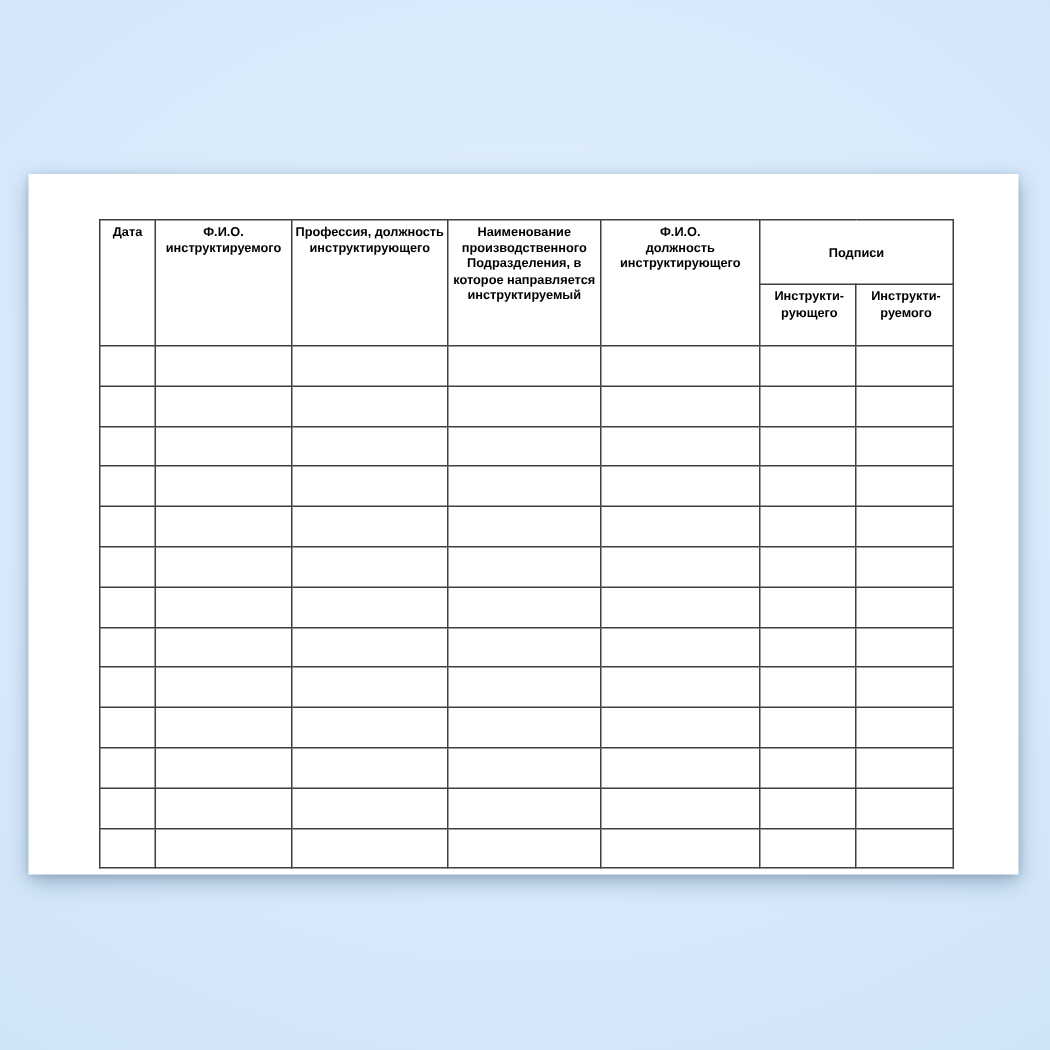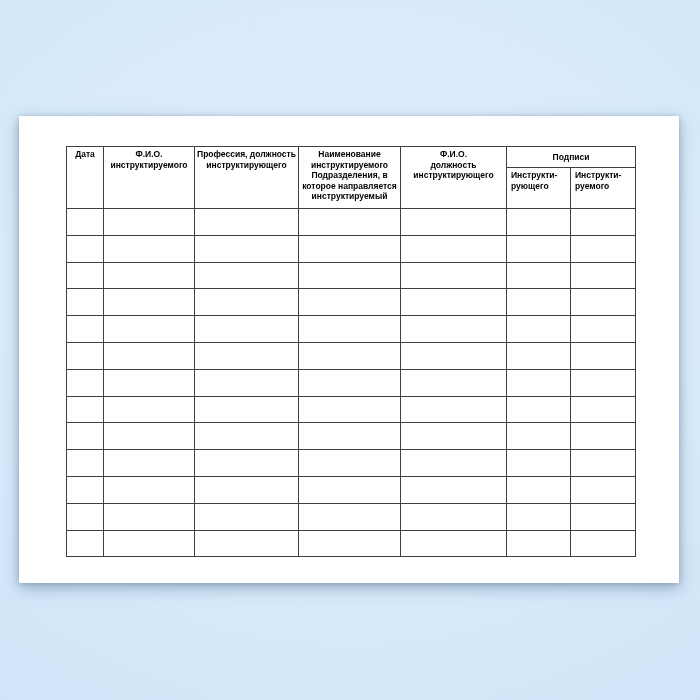--- a/index.html
+++ b/index.html
@@ -34,22 +34,22 @@
     line-height: 10.6px;
     color: #000;
     text-align: center;
     vertical-align: top;
     white-space: pre-line;
     padding: 2px 1px 0 1px;
     overflow: hidden;
   }
   tr.header-row-1 { height: 15px; }
   tr.header-row-2 { height: 41px; }
-  .form th.group { vertical-align: middle; padding: 4px 1px; line-height: 12px; }
-  .form th.sub { text-align: left; padding: 2px 2px 0 4px; }
+  .form th.group { vertical-align: middle; padding: 15px 1px; line-height: 12px; }
+  .form th.sub { text-align: center; padding: 2px 2px 0 4px; }
   .form tbody tr { height: 26.8px; }
   .form tbody td { padding: 0; }
 </style>
 </head>
 <body>
 
 <div class="paper">
   <table class="form">
     <colgroup>
       <col style="width:37px">
@@ -61,21 +61,21 @@
       <col style="width:65px">
     </colgroup>
     <thead>
       <tr class="header-row-1">
         <th rowspan="2">Дата</th>
         <th rowspan="2">Ф.И.О.
 инструктируемого</th>
         <th rowspan="2">Профессия, должность
 инструктирующего</th>
         <th rowspan="2">Наименование
-инструктируемого
+производственного
 Подразделения, в
 которое направляется
 инструктируемый</th>
         <th rowspan="2">Ф.И.О.
 должность
 инструктирующего</th>
         <th colspan="2" class="group">Подписи</th>
       </tr>
       <tr class="header-row-2">
         <th class="sub">Инструкти-

